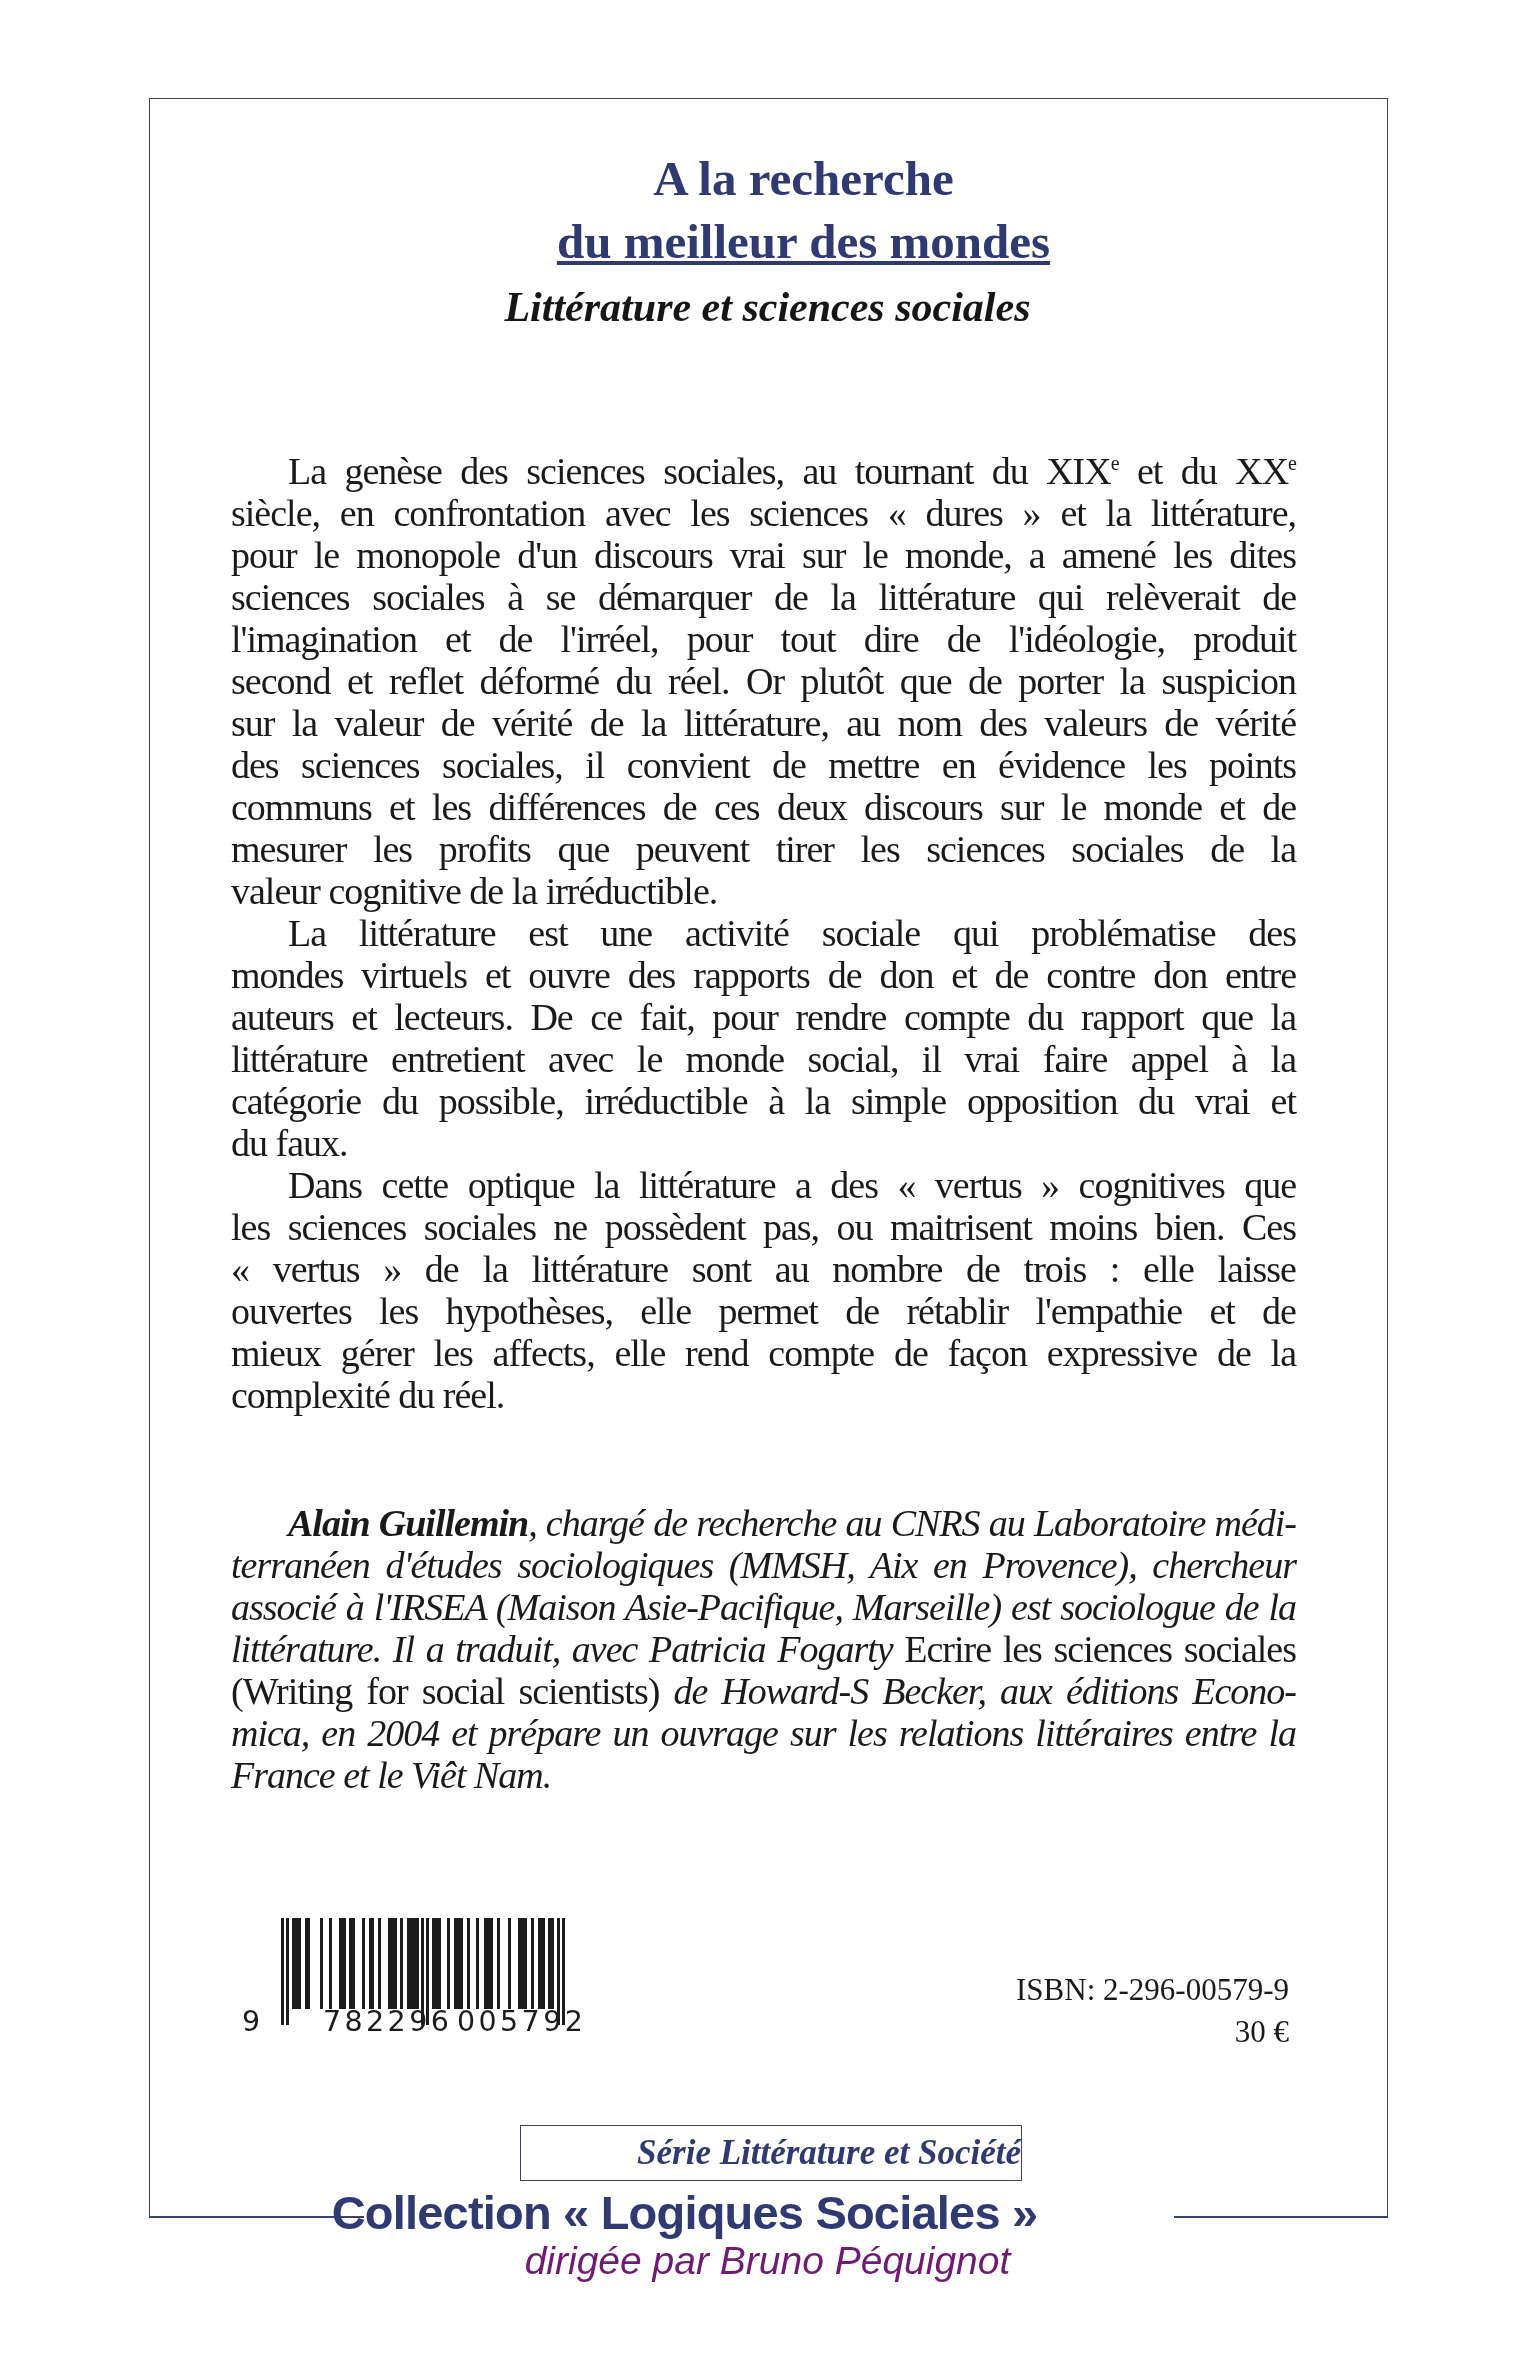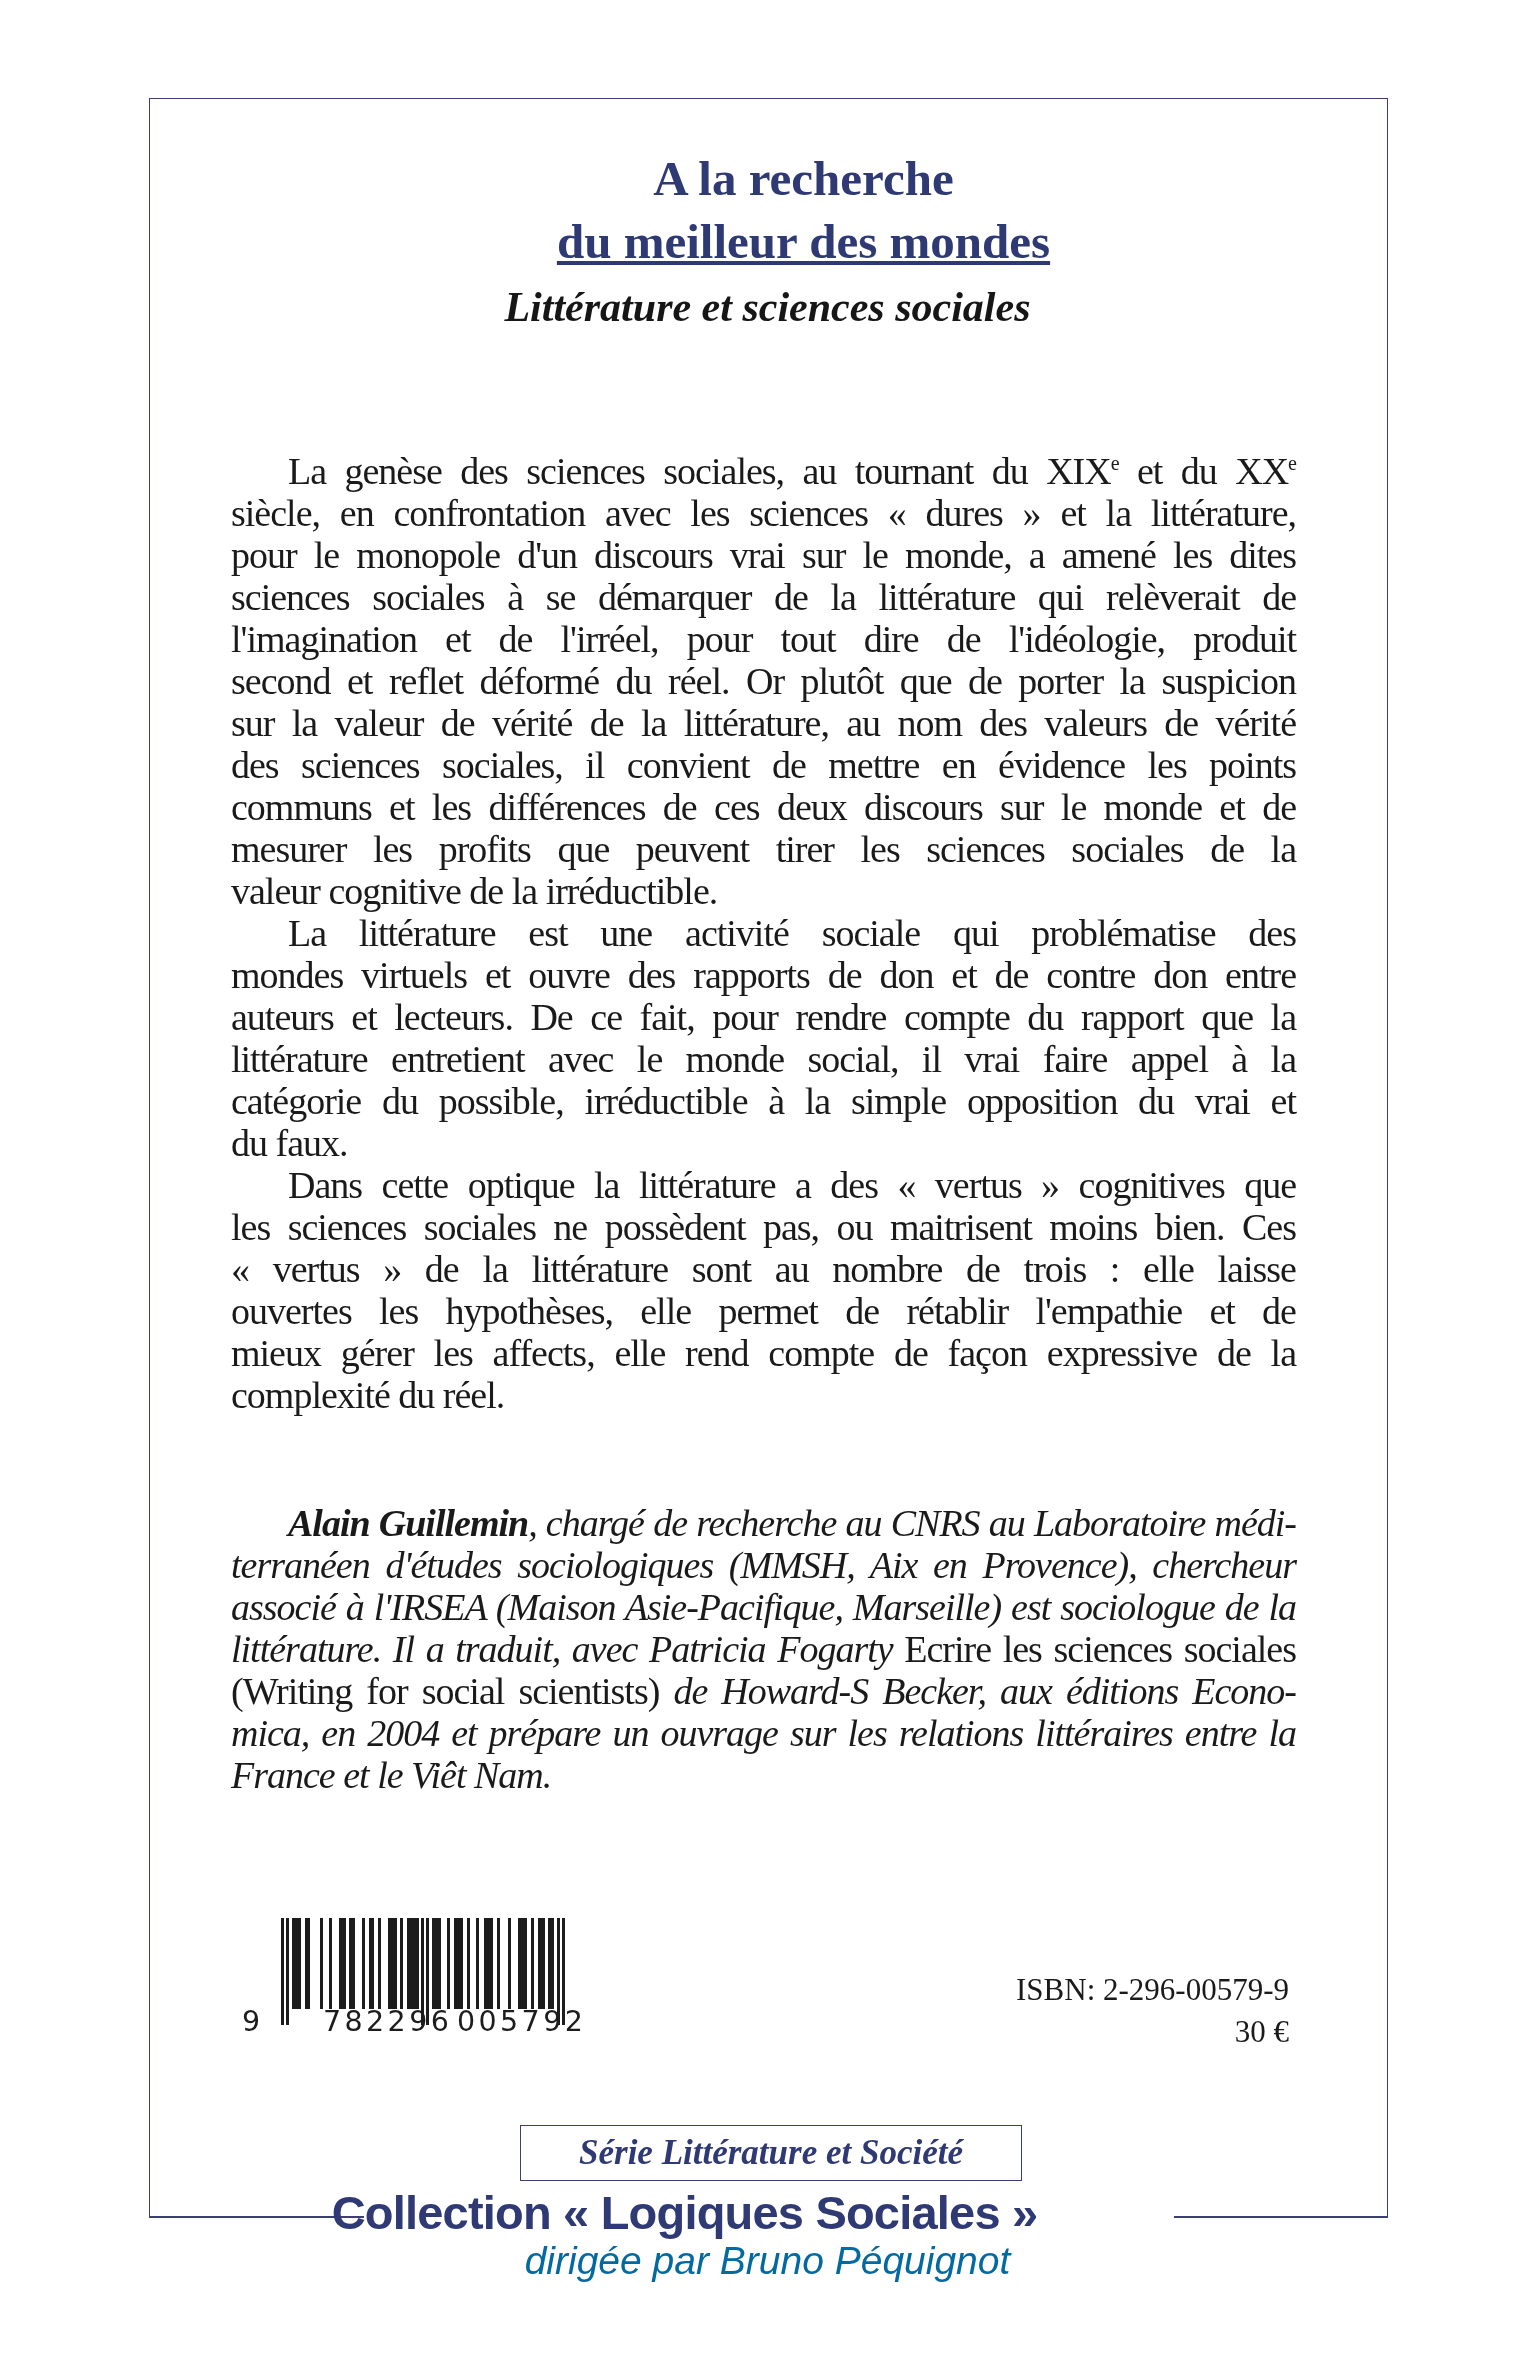--- a/index.html
+++ b/index.html
@@ -35,29 +35,29 @@
   .bar { position:absolute; top:0; background:#1c1c1c; }
   .bar.guard { height:107px; }
   .bar.data { height:91px; }
   .bc-digit-first { position:absolute; left:0; top:89px; font-family:"DejaVu Sans", sans-serif; font-size:28.5px; color:#1c1c1c; }
   .bc-digits { position:absolute; top:89px; font-family:"DejaVu Sans", sans-serif; font-size:28.5px; color:#1c1c1c; letter-spacing:3.4px; }
 
   .isbn { position:absolute; right:246px; top:1971px; font-size:31px; line-height:37px; color:#1a1a1a; }
   .price { position:absolute; right:246px; top:2013px; font-size:31px; line-height:37px; color:#1a1a1a; }
 
   .series-box { position:absolute; left:520px; top:2125px; width:500px; height:54px; border:1.7px solid #3b3f72;
-                display:flex; align-items:center; justify-content:center; }
+                display:flex; align-items:center; justify-content:flex-end; }
   .series-label { font-style:italic; font-weight:bold; font-size:35px; color:#2f3a74; white-space:nowrap; }
 
   .collection-title { position:absolute; left:0; width:1369px; top:2186px; text-align:center;
                       font-family:"Liberation Sans", sans-serif; font-weight:bold; font-size:47px; line-height:54px;
                       color:#2f3a74; letter-spacing:-0.8px; }
   .collection-director { position:absolute; left:0; width:1535px; top:2238px; text-align:center;
                          font-family:"Liberation Sans", sans-serif; font-style:italic; font-size:39px; line-height:45px;
-                         color:#0369a1; }
+                         color:#701a75; }
 </style>
 </head>
 <body>
 
 <div class="frame-top"></div>
 <div class="frame-left"></div>
 <div class="frame-right"></div>
 <div class="frame-bottom-left"></div>
 <div class="frame-bottom-right"></div>
 

